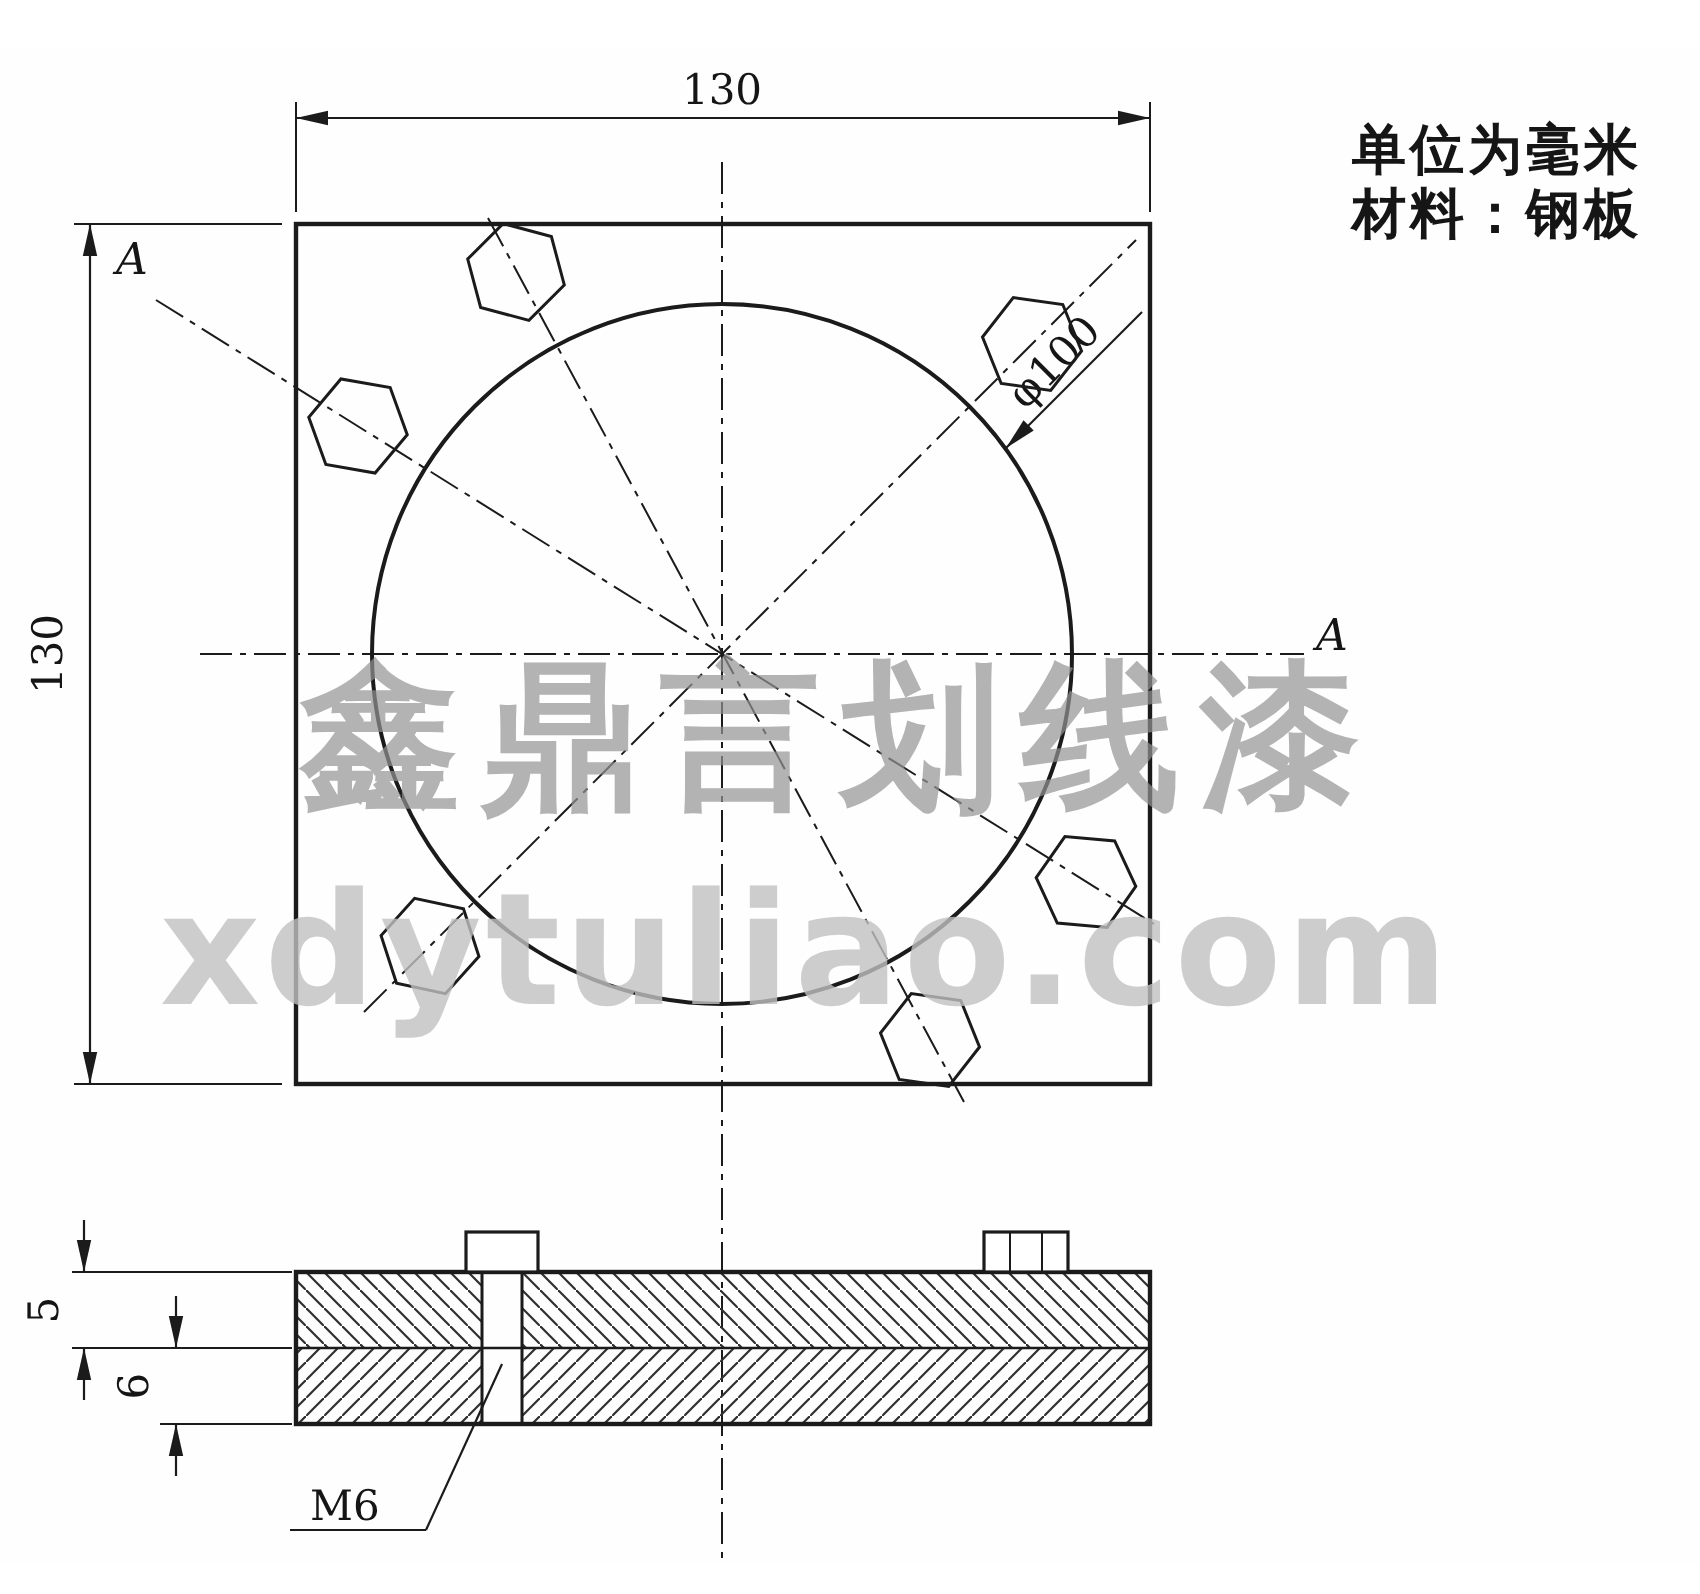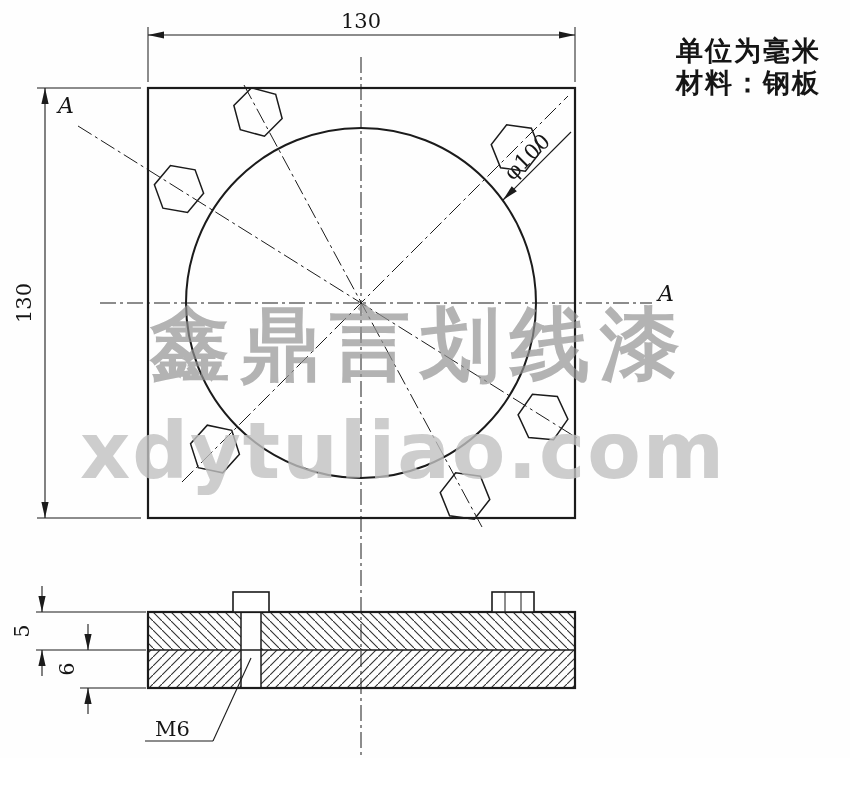--- a/index.html
+++ b/index.html
@@ -2,20 +2,21 @@
 <html><head>
 <meta charset="utf-8">
 <style>
   html,body{margin:0;padding:0;background:#ffffff;}
   .sheet{
     position:relative;
     width:850px;height:758px;
     background:#fefefe;
     font-family:"DejaVu Serif", serif;
     overflow:hidden;
+    margin-top:24px;
   }
   svg{position:absolute;left:0;top:0;}
   text{fill:#151515;}
   .dim-text{font-size:21px;font-family:"DejaVu Serif", serif;}
   .sec-label{font-size:22px;font-style:italic;font-family:"DejaVu Serif", serif;}
   .note-text{font-size:27px;font-weight:700;letter-spacing:2px;font-family:"DejaVu Sans", sans-serif;}
   .wm1{font-size:80px;font-weight:700;letter-spacing:10px;fill:#939393;fill-opacity:0.70;font-family:"DejaVu Sans", sans-serif;}
   .wm2{font-size:78px;font-weight:700;letter-spacing:2px;fill:#c0c0c0;fill-opacity:0.80;font-family:"DejaVu Sans", sans-serif;}
 </style>
 </head>

